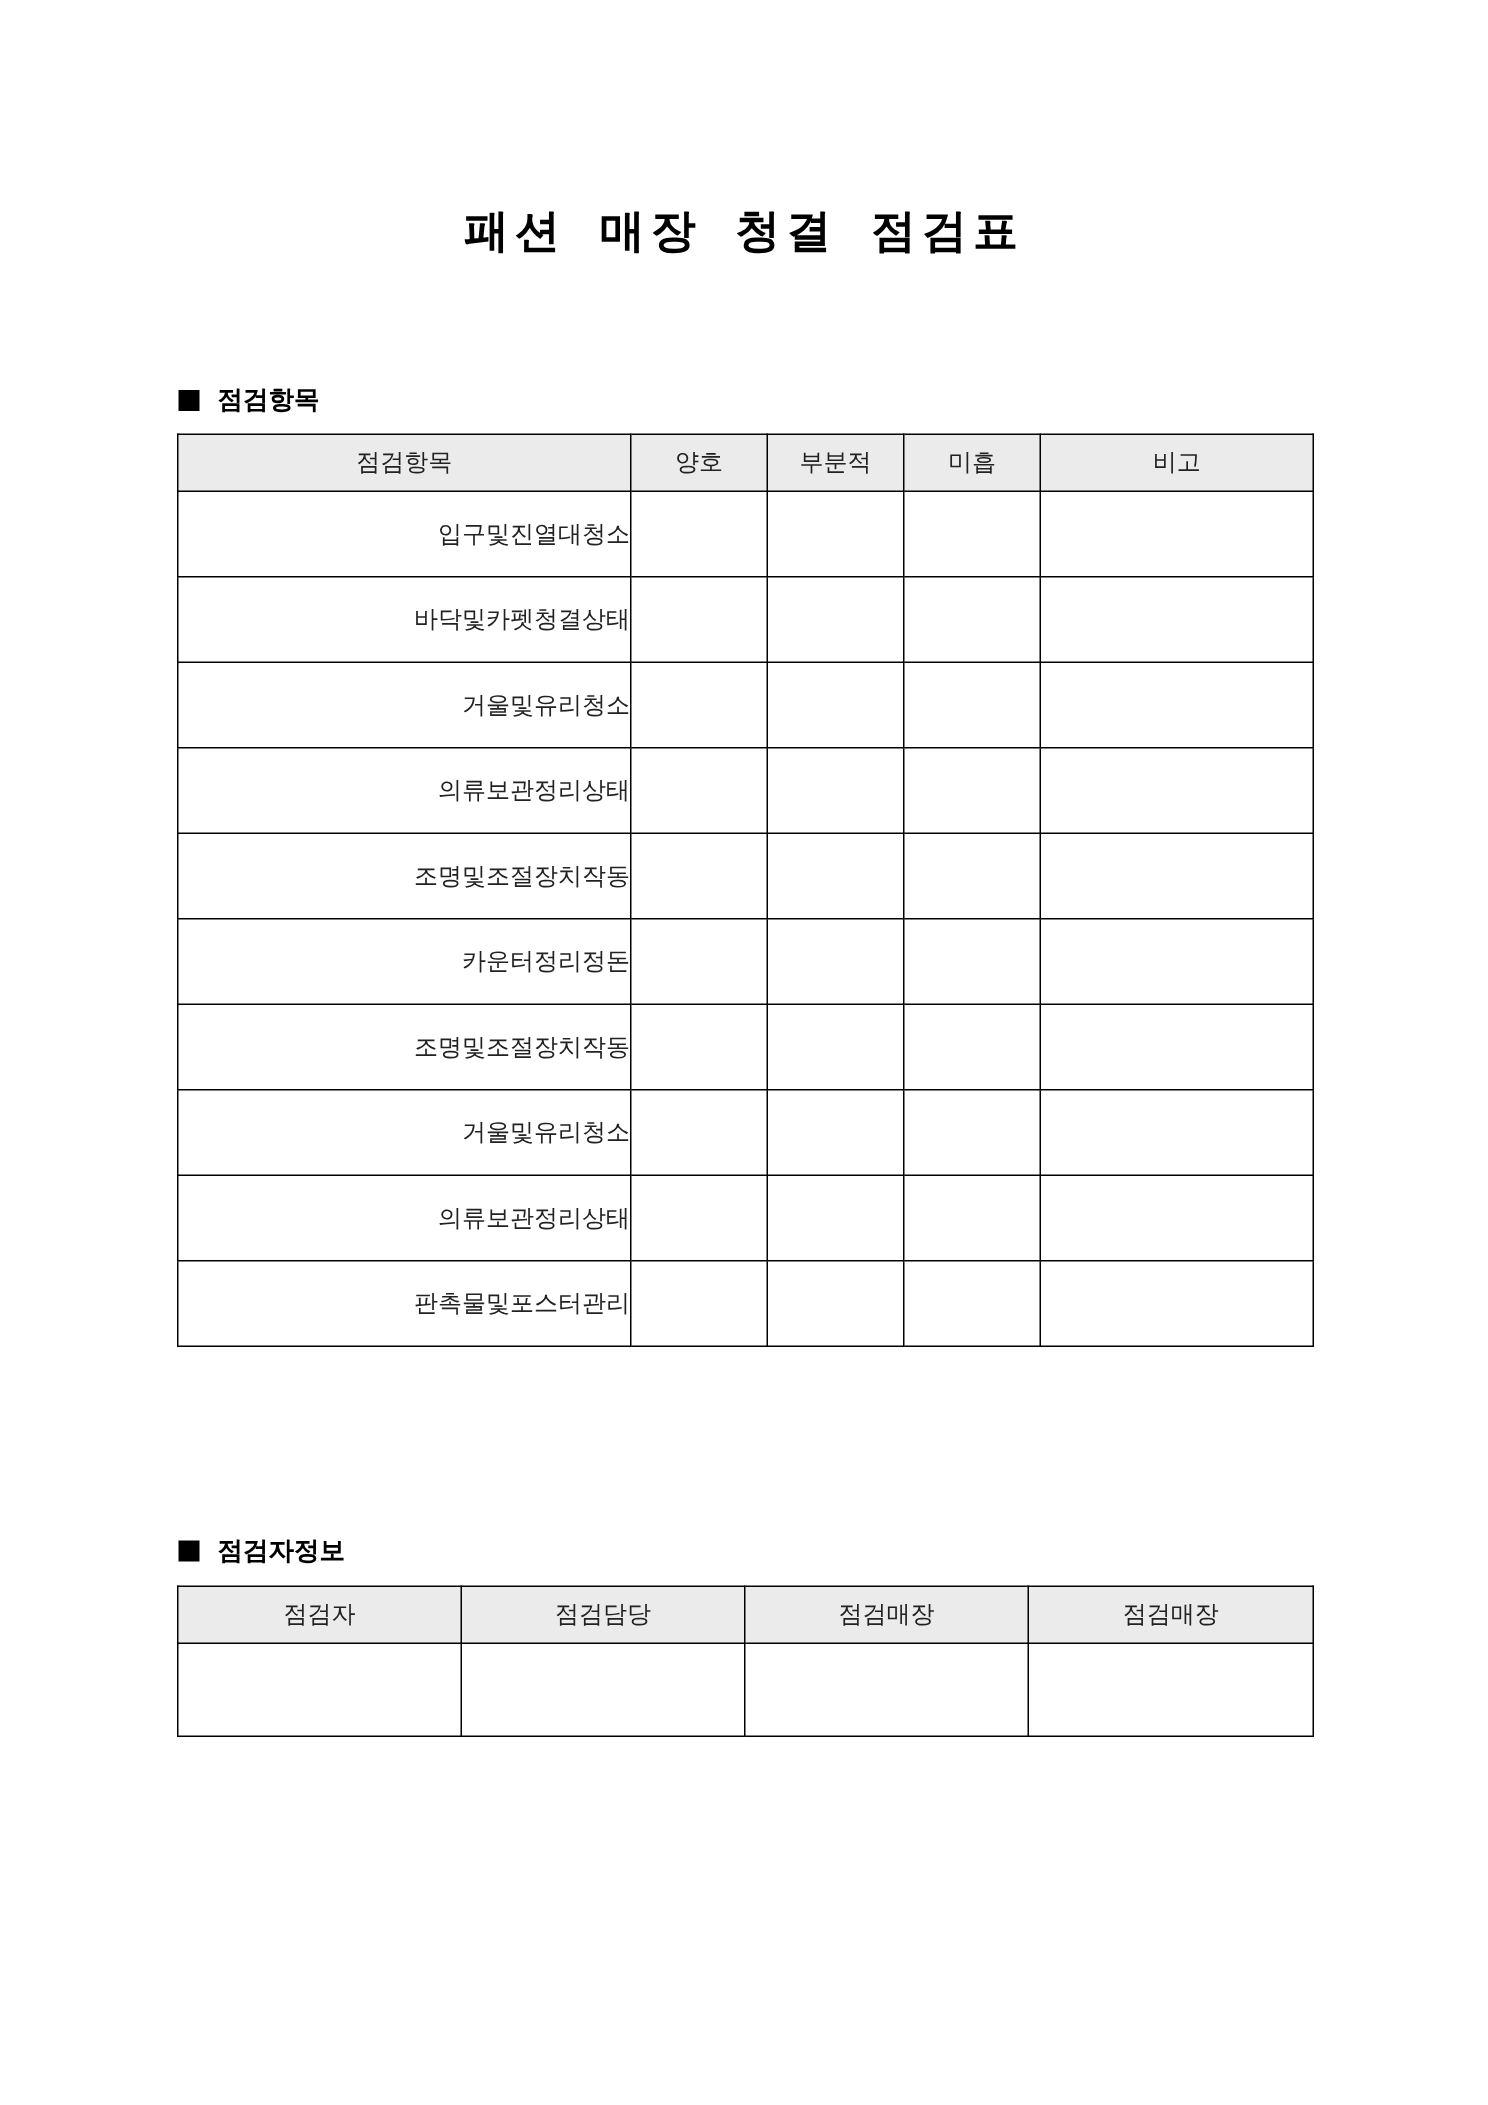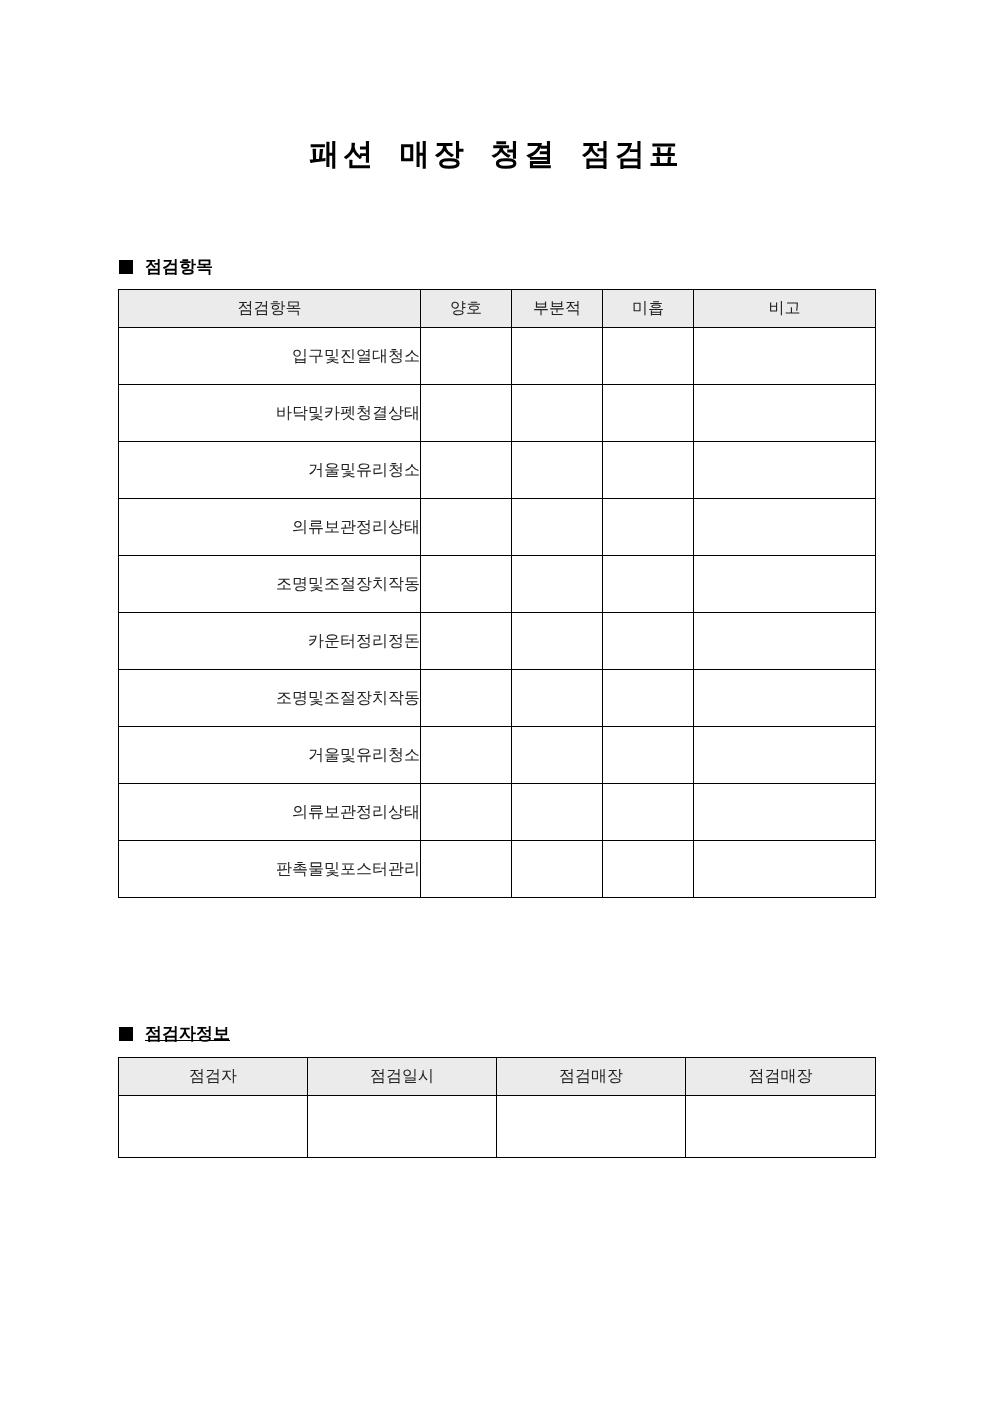--- a/index.html
+++ b/index.html
@@ -112,36 +112,36 @@
     <tr>
       <td class="item">판촉물및포스터관리</td>
       <td></td>
       <td></td>
       <td></td>
       <td></td>
     </tr>
   </tbody>
 </table>
 
-<div class="section-heading" style="top:1022px;text-decoration:underline;">
+<div class="section-heading" style="top:1022px;">
   <span class="square"></span>
   <span>점검자정보</span>
 </div>
 
 <table class="t2">
   <colgroup>
     <col style="width:189px">
       <col style="width:189px">
       <col style="width:189px">
       <col style="width:190px">
   </colgroup>
   <thead>
     <tr>
       <th>점검자</th>
-      <th>점검일시</th>
+      <th>점검담당</th>
       <th>점검매장</th>
       <th>점검매장</th>
     </tr>
   </thead>
   <tbody>
     <tr>
       <td></td>
       <td></td>
       <td></td>
       <td></td>

